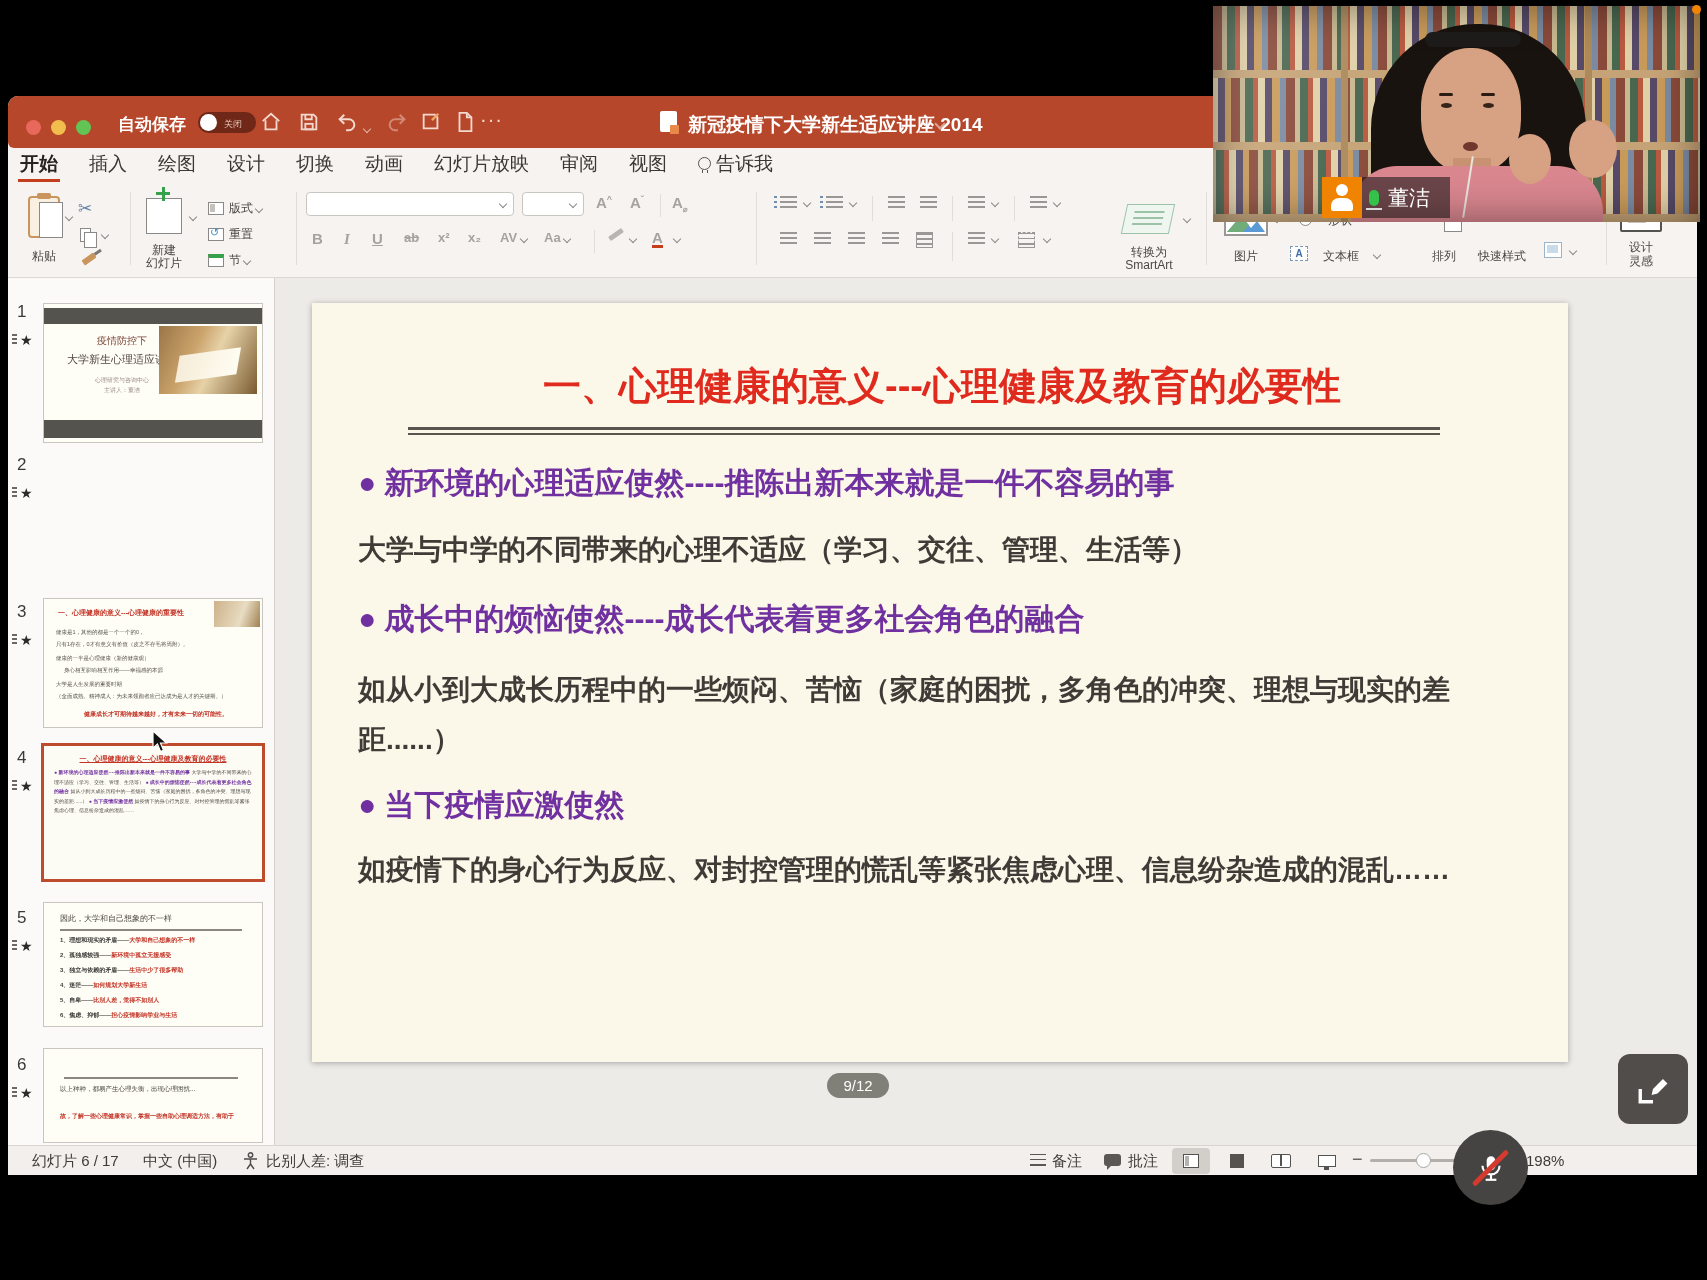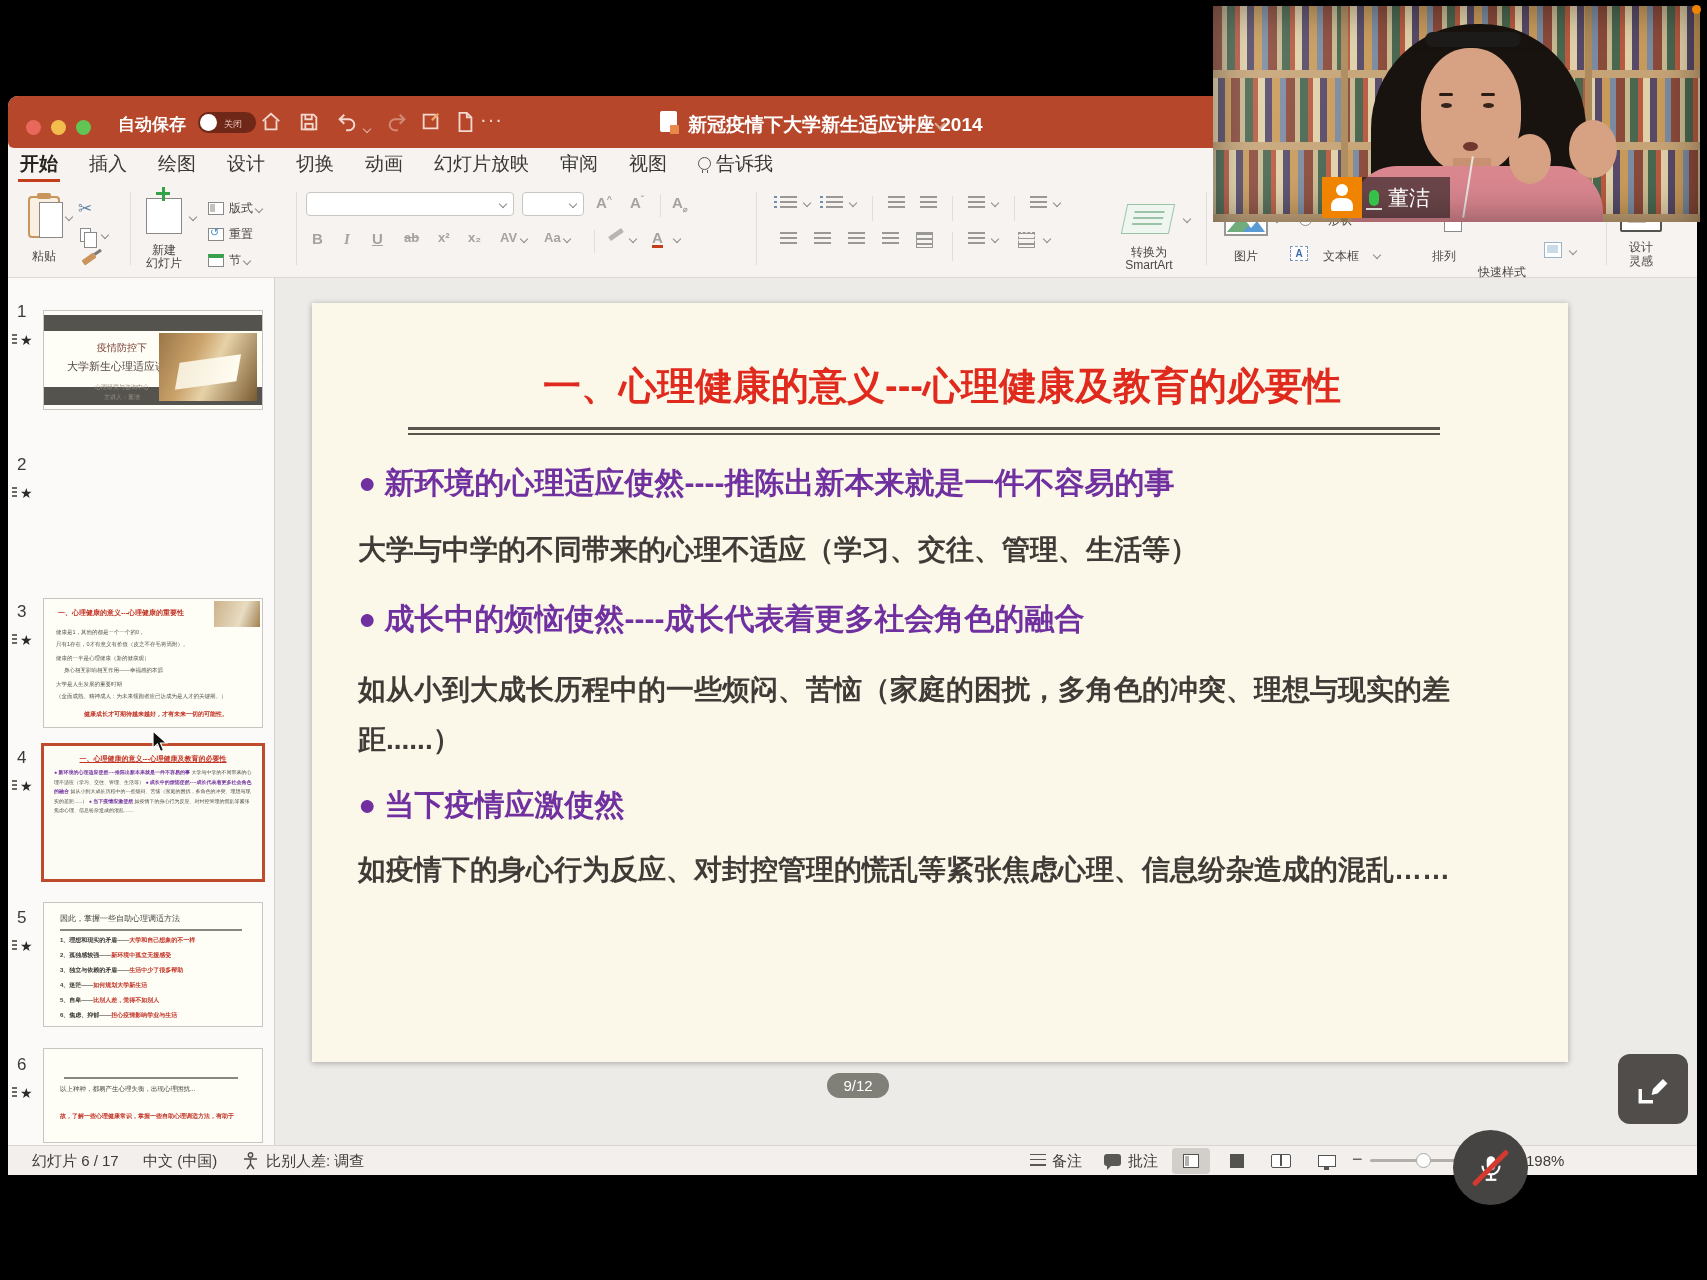--- a/index.html
+++ b/index.html
@@ -347,35 +347,35 @@
     <div class="chev-abs" style="left:1266px; top:34px"></div>
     <div class="rlabel" style="left:1216px; top:66px; width:44px">图片</div>
     <div class="ic-shape-sq"></div>
     <div class="ic-shape-ci"></div>
     <div class="rlabel" style="left:1312px; top:30px; width:40px">形状</div>
     <div class="ic-txtbox"><span>A</span></div>
     <div class="rlabel" style="left:1306px; top:66px; width:54px">文本框</div>
     <div class="chev-abs" style="left:1366px; top:70px"></div>
     <div class="ic-arrange"></div>
     <div class="rlabel" style="left:1416px; top:66px; width:40px">排列</div>
-    <div class="rlabel" style="left:1462px; top:82px; width:64px">快速样式</div>
+    <div class="rlabel" style="left:1462px; top:66px; width:64px">快速样式</div>
     <div class="ic-qstyle"></div>
     <div class="chev-abs" style="left:1562px; top:66px"></div>
     <div class="vdiv" style="left:1598px"></div>
     <div class="ic-design"></div>
     <div class="rlabel" style="left:1606px; top:58px; width:54px; line-height:14px"><span>设计</span><br><span>灵感</span></div>
   </div>
 
   <div class="content">
 
     <div class="panel">
 
       <div class="thumb-num" style="left:9px; top:24px">1</div>
       <div class="anim-star" style="left:12px; top:54px">★</div>
-      <div class="thumb" style="top:32px; height:100px">
+      <div class="thumb" style="top:25px; height:140px">
         <div class="t-bar" style="top:4px"></div>
         <div class="t-bar" style="bottom:4px; height:18px"></div>
         <div class="t1-title1">疫情防控下</div>
         <div class="t1-title2">大学新生心理适应讲座</div>
         <div class="t1-sub" style="top:72px">心理研究与咨询中心</div>
         <div class="t1-sub" style="top:82px">主讲人：董洁</div>
         <div class="t1-img"></div>
       </div>
 
       <div class="thumb-num" style="left:9px; top:177px">2</div>
@@ -408,21 +408,21 @@
           <span class="mini-d">如疫情下的身心行为反应、对封控管理的慌乱等紧张焦虑心理、信息纷杂造成的混乱……</span>
         </div>
       </div>
       <svg class="cursor-arrow" width="17" height="23" viewBox="0 0 17 23">
           <path d="M1 1l0 17 4.5-4 3 7.5 3-1.3-3-7.2 6 0z" fill="#111" stroke="#fff" stroke-width="1.2"></path>
         </svg>
 
       <div class="thumb-num" style="left:9px; top:630px">5</div>
       <div class="anim-star" style="left:12px; top:660px">★</div>
       <div class="thumb" style="top:624px; height:125px">
-        <div class="t5-title">因此，掌握一些自助心理调适方法</div>
+        <div class="t5-title">因此，大学和自己想象的不一样</div>
         <div class="t5-rule"></div>
         <div class="t5-item" style="top:33px"><span>1、理想和现实的矛盾——</span><em>大学和自己想象的不一样</em></div>
         <div class="t5-item" style="top:48px"><span>2、孤独感较强——</span><em>新环境中孤立无援感受</em></div>
         <div class="t5-item" style="top:63px"><span>3、独立与依赖的矛盾——</span><em>生活中少了很多帮助</em></div>
         <div class="t5-item" style="top:78px"><span>4、迷茫——</span><em>如何规划大学新生活</em></div>
         <div class="t5-item" style="top:93px"><span>5、自卑——</span><em>比别人差，觉得不如别人</em></div>
         <div class="t5-item" style="top:108px"><span>6、焦虑、抑郁——</span><em>担心疫情影响学业与生活</em></div>
       </div>
 
       <div class="thumb-num" style="left:9px; top:777px">6</div>

